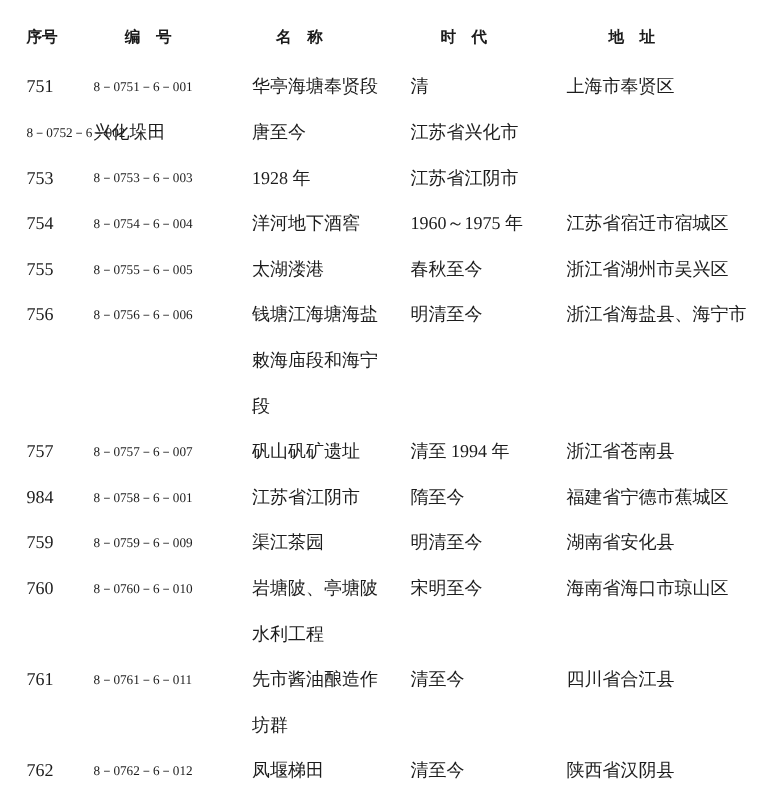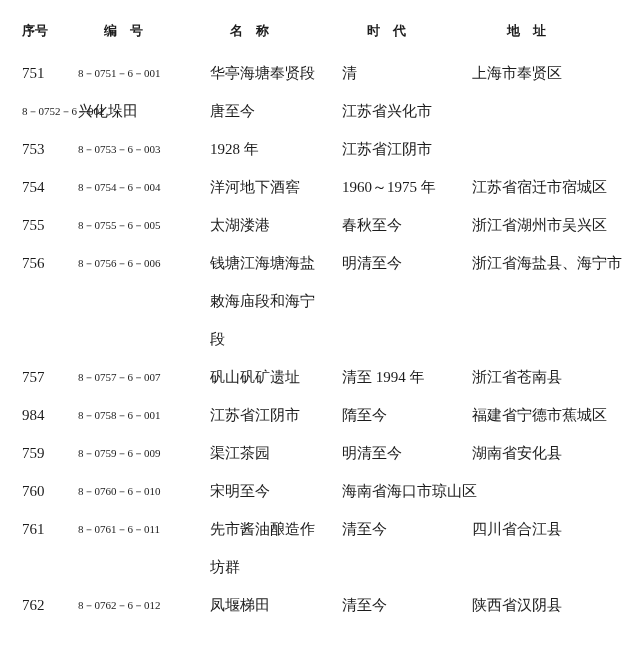--- a/index.html
+++ b/index.html
@@ -130,20 +130,21 @@
     <div class="cell seq">759</div>
     <div class="cell code">8－0759－6－009</div>
     <div class="cell name">渠江茶园</div>
     <div class="cell era">明清至今</div>
     <div class="cell addr">湖南省安化县</div>
   </div>
 
   <div class="row">
     <div class="cell seq">760</div>
     <div class="cell code">8－0760－6－010</div>
+    <div class="cell name">岩塘陂、亭塘陂水利工程</div>
     <div class="cell era">宋明至今</div>
     <div class="cell addr">海南省海口市琼山区</div>
   </div>
 
   <div class="row">
     <div class="cell seq">761</div>
     <div class="cell code">8－0761－6－011</div>
     <div class="cell name">先市酱油酿造作坊群</div>
     <div class="cell era">清至今</div>
     <div class="cell addr">四川省合江县</div>

